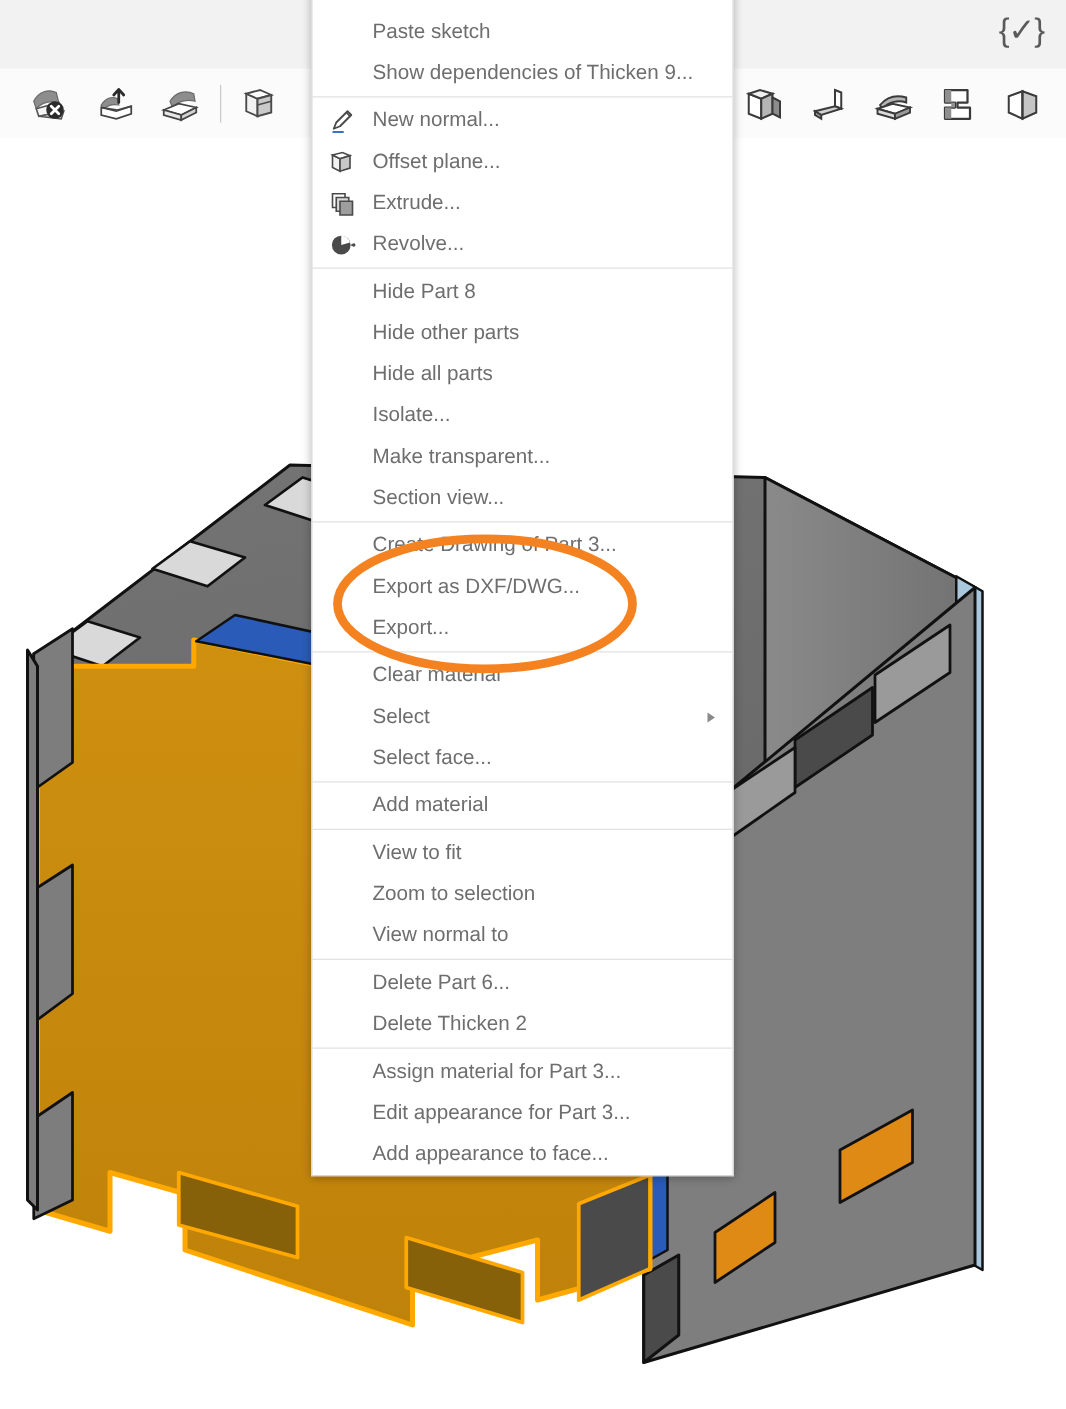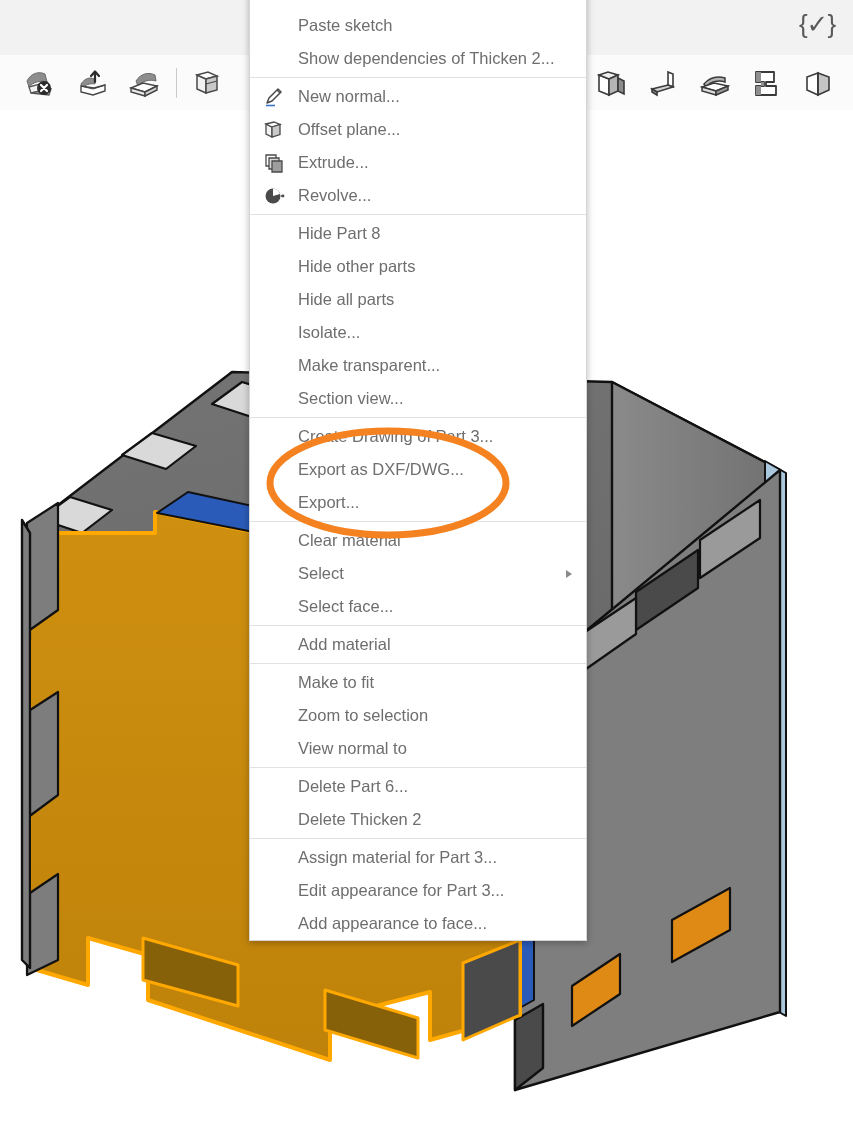--- a/index.html
+++ b/index.html
@@ -280,21 +280,21 @@
   </div>
 
   <div class="ctxmenu" id="ctxmenu">
       <div class="mi first">
         <span class="lbl">Edit Thicken 2...</span>
       </div>
       <div class="mi">
         <span class="lbl">Paste sketch</span>
       </div>
       <div class="mi">
-        <span class="lbl">Show dependencies of Thicken 2...</span>
+        <span class="lbl">Show dependencies of Thicken 9...</span>
       </div>
       <div class="msep"></div>
       <div class="mi">
         <span class="ico">
           <svg width="22" height="22" viewBox="0 0 22 22">
             <path d="M4,17 L6,12 L15,3 L18,6 L9,15 Z" fill="#ffffff" stroke="#4a4a4a" stroke-width="1.5" stroke-linejoin="round"></path>
             <path d="M14,4 L17,7" stroke="#4a4a4a" stroke-width="1.3"></path>
             <path d="M3,19.5 L12,19.5" stroke="#3b73c4" stroke-width="1.6"></path>
           </svg>
         </span>
@@ -370,21 +370,21 @@
       </div>
       <div class="mi">
         <span class="lbl">Select face...</span>
       </div>
       <div class="msep"></div>
       <div class="mi">
         <span class="lbl">Add material</span>
       </div>
       <div class="msep"></div>
       <div class="mi">
-        <span class="lbl">Make to fit</span>
+        <span class="lbl">View to fit</span>
       </div>
       <div class="mi">
         <span class="lbl">Zoom to selection</span>
       </div>
       <div class="mi">
         <span class="lbl">View normal to</span>
       </div>
       <div class="msep"></div>
       <div class="mi">
         <span class="lbl">Delete Part 6...</span>

